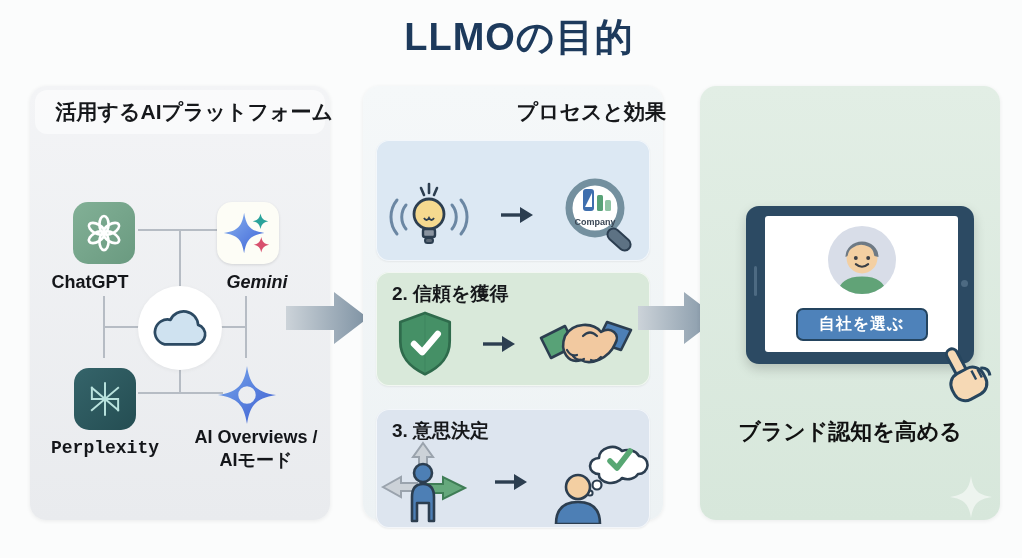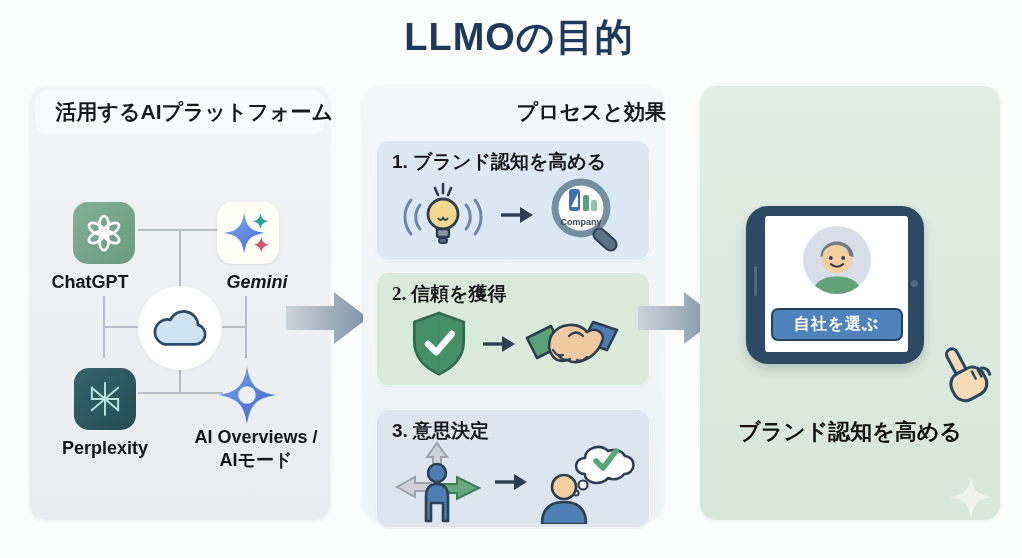--- a/index.html
+++ b/index.html
@@ -21,25 +21,25 @@
   .plat-label{position:absolute;text-align:center;font-size:18px;font-weight:700;color:#14161a;}
   .cloud-circle{position:absolute;left:108px;top:200px;width:84px;height:84px;border-radius:50%;
                 background:#fff;display:flex;align-items:center;justify-content:center;
                 box-shadow:0 1px 4px rgba(0,0,0,.05);}
   
   .panel-mid{left:363px;background:linear-gradient(#f5f8f9,#edf2f4);}
   .step-box{position:absolute;left:13px;width:274px;border-radius:13px;
             box-shadow:0 1px 2px rgba(0,0,0,.06), inset 0 0 0 1px rgba(255,255,255,.65);}
   .step-label{position:absolute;top:9px;left:16px;font-size:19px;font-weight:800;color:#16181b;}
   .step-icons{position:absolute;left:0;right:0;bottom:6px;display:flex;align-items:center;
-              justify-content:center;gap:10px;}
+              justify-content:center;gap:24px;}
   
   .panel-right{left:700px;background:linear-gradient(#e2eee5,#d7e7db);}
-  .tablet{position:absolute;left:46px;top:120px;width:178px;height:158px;background:#2c4a63;
-          border-radius:22px;box-shadow:0 5px 12px rgba(0,0,0,.18);}
+  .tablet{position:absolute;left:46px;top:120px;width:228px;height:158px;background:#2c4a63;
+          border-radius:13px;box-shadow:0 5px 12px rgba(0,0,0,.18);}
   .tablet-screen{position:absolute;left:19px;top:10px;right:16px;bottom:12px;background:#ffffff;
                  border-radius:3px;overflow:hidden;}
   .tablet-vol{position:absolute;left:8px;top:60px;width:3px;height:30px;border-radius:2px;background:#4d URL;background:#4d6a82;}
   .tablet-cam{position:absolute;right:6px;top:74px;width:7px;height:7px;border-radius:50%;background:#4d6a82;}
   .avatar-circle{position:absolute;left:50%;transform:translateX(-50%);top:10px;width:68px;height:68px;
                  border-radius:50%;background:#d8dde8;overflow:hidden;}
   .choose-btn{position:absolute;left:50%;transform:translateX(-50%);top:92px;width:128px;height:29px;
               background:#4e82ba;border:2.5px solid #24445f;border-radius:7px;color:#fff;
               font-size:16px;font-weight:800;display:flex;align-items:center;justify-content:center;
               letter-spacing:1px;}
@@ -107,21 +107,21 @@
     <div class="app-icon" style="left:44px;top:282px;background:linear-gradient(135deg,#35646a,#244d52);">
       <svg width="42" height="42" viewBox="0 0 64 64">
         <g fill="none" stroke="#b9e3de" stroke-width="3" stroke-linecap="square">
           <path d="M32 8 V56"></path>
           <path d="M12 15 L52 49"></path>
           <path d="M52 15 L12 49"></path>
           <path d="M12 15 V32 H52 V49"></path>
         </g>
       </svg>
     </div>
-    <div class="plat-label" style="left:10px;top:352px;width:130px;">Perplexity</div>
+    <div class="plat-label" style="left:10px;top:352px;width:130px;font-family:Liberation Mono, monospace;">Perplexity</div>
 
     <div class="app-icon" style="left:186px;top:278px;background:transparent;">
       <svg width="66" height="66" viewBox="0 0 64 64">
         <defs>
           <linearGradient id="aiog" x1="0" y1="0" x2="1" y2="1">
             <stop offset="0" stop-color="#79a9ec"></stop>
               <stop offset="1" stop-color="#3b5bd0"></stop>
           </linearGradient>
         </defs>
         <path fill-rule="evenodd" fill="url(#aiog)" d="M32 2 C35 22 42 29 62 32 C42 35 35 42 32 62 C29 42 22 35 2 32 C22 29 29 22 32 2 Z
@@ -141,21 +141,20 @@
           <stop offset="1" stop-color="#7e92a3"></stop>
         </linearGradient>
       </defs>
     <polygon points="0,17 48,17 48,3 82,29 48,55 48,41 0,41" fill="url(#ga1)"></polygon>
   </svg>
 
   <div class="panel panel-mid">
     <div class="panel-header">プロセスと効果</div>
 
     <div class="step-box" style="top:54px;height:121px;background:#dce8f3;">
-      <div class="step-label">1. ブランド認知を高める</div>
       <div class="step-icons" style="bottom:4px;">
         <svg width="92" height="74" viewBox="0 0 92 74">
           <g fill="none" stroke="#6b87a3" stroke-width="3" stroke-linecap="round">
             <path d="M14 22 A27 27 0 0 0 14 56"></path>
             <path d="M23 27 A19 19 0 0 0 23 51"></path>
             <path d="M78 22 A27 27 0 0 1 78 56"></path>
             <path d="M69 27 A19 19 0 0 1 69 51"></path>
           </g>
           <g fill="none" stroke="#2c3e50" stroke-width="2.6" stroke-linecap="round">
             <path d="M38 10 L41 17"></path>
@@ -176,21 +175,21 @@
           <rect x="26" y="16" width="11" height="22" rx="3" fill="#3f6fae"></rect>
           <polygon points="28,34 35,20 35,34" fill="#ffffff"></polygon>
           <rect x="40" y="22" width="6" height="16" rx="1.5" fill="#58a277"></rect>
           <rect x="48" y="27" width="6" height="11" rx="1.5" fill="#8fc4a4"></rect>
           <text x="38" y="52" text-anchor="middle" font-size="9" font-weight="bold" fill="#3a4654">Company</text>
           <rect x="56" y="53" width="27" height="12" rx="6" fill="#5d7284" stroke="#2c3e50" stroke-width="2" transform="rotate(42 56 53)"></rect>
         </svg>
       </div>
     </div>
 
-    <div class="step-box" style="top:186px;height:114px;background:#d9e9da;font-family:Liberation Serif, serif;">
+    <div class="step-box" style="top:186px;height:114px;background:#d9e9da;">
       <div class="step-label">2. 信頼を獲得</div>
       <div class="step-icons" style="bottom:6px;">
         <svg width="64" height="72" viewBox="0 0 70 76">
           <path d="M35 4 L62 14 V35 C62 54 50 64 35 71 C20 64 8 54 8 35 V14 Z" fill="#459066" stroke="#2f6b4c" stroke-width="3" stroke-linejoin="round"></path>
           <path d="M35 6 V69" stroke="#3f8760" stroke-width="2" opacity=".6"></path>
           <path d="M23 38 L32 47 L49 27" fill="none" stroke="#ffffff" stroke-width="7" stroke-linecap="round" stroke-linejoin="round"></path>
         </svg>
         <svg width="34" height="24" viewBox="0 0 34 24">
           <path d="M2 12 H23" stroke="#2c3e50" stroke-width="3.4" fill="none"></path>
           <polygon points="21,4 34,12 21,20" fill="#2c3e50"></polygon>

